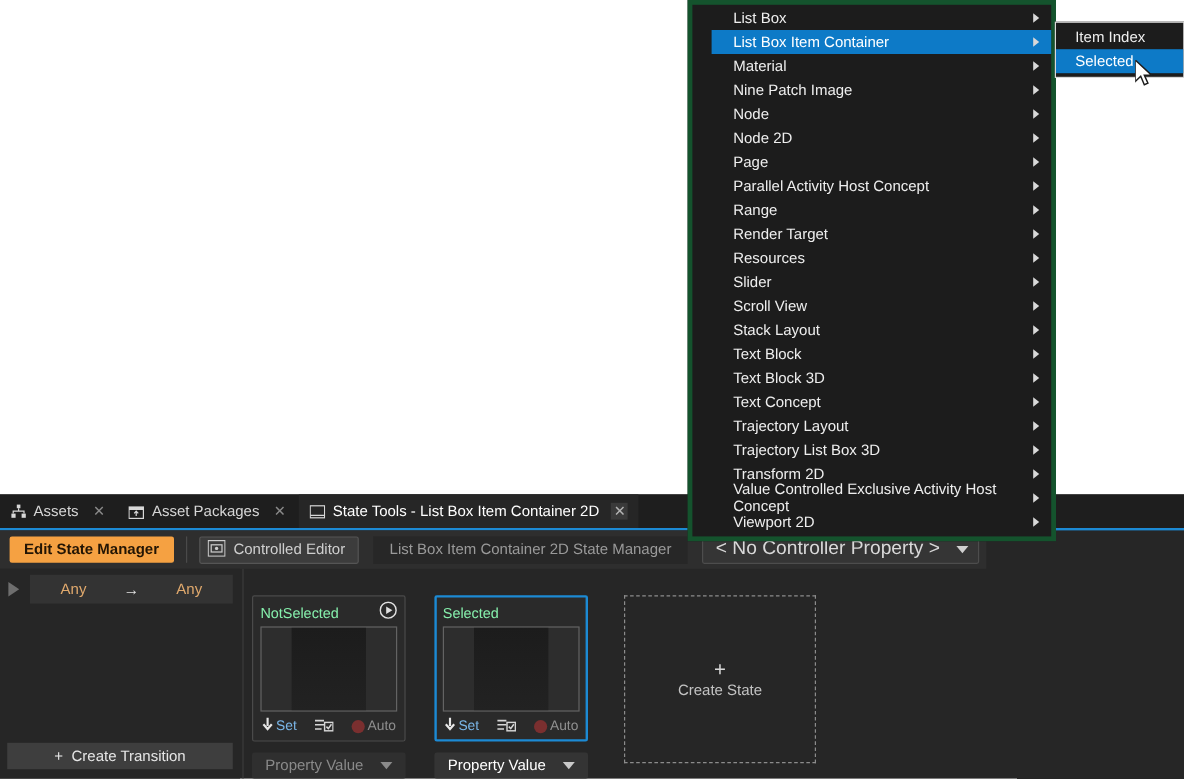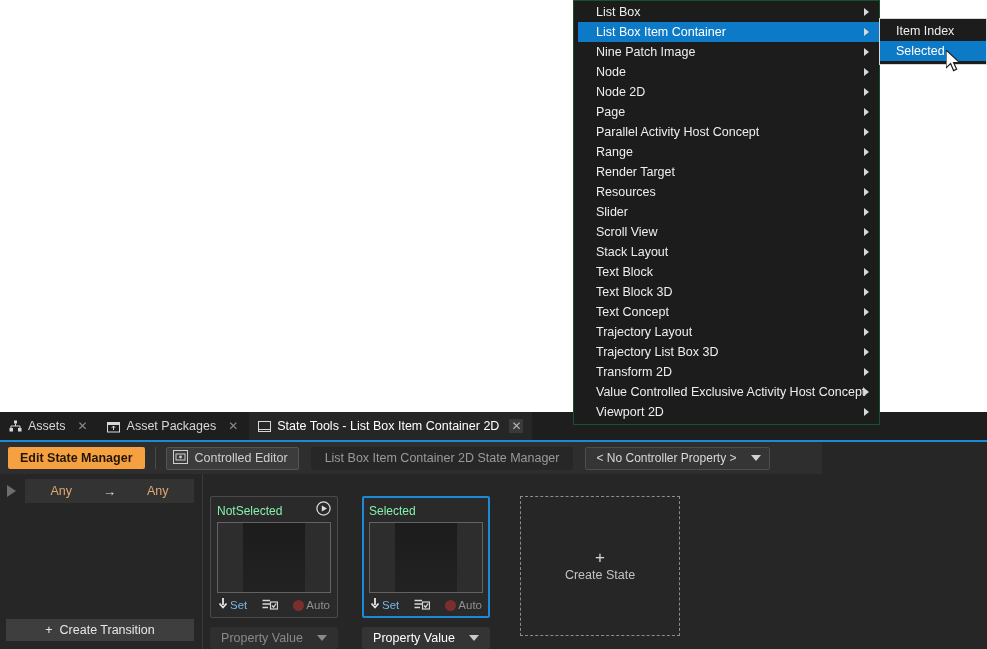--- a/index.html
+++ b/index.html
@@ -68,21 +68,21 @@
   .field-readonly {
     background: #272727; color: #9a9a9a;
     font-size: 12.5px; height: 23px; line-height: 22px;
     padding: 0 14px; margin-left: 12px;
     text-align: center; white-space: nowrap;
   }
   .dropdown {
     display: flex; align-items: center; justify-content: space-between;
     gap: 14px;
     background: #353535; border: 1px solid #4d4d4d;
-    color: #d8d8d8; font-size: 12px;
+    color: #d8d8d8; font-size: 16px;
     height: 23px; padding: 0 8px 0 10px; border-radius: 2px;
     margin-left: 12px; cursor: pointer; white-space: nowrap;
   }
   .caret {
     width: 0; height: 0; border-left: 5px solid transparent;
     border-right: 5px solid transparent; border-top: 6px solid #d0d0d0;
   }
 
   
   .transitions {
@@ -160,22 +160,22 @@
     width: 160px; height: 140px;
     border: 1px dashed #8c8c8c;
     display: flex; flex-direction: column; align-items: center; justify-content: center;
     gap: 3px; color: #c2c2c2; font-size: 12.5px; cursor: pointer;
   }
   .cs-plus { font-size: 17px; line-height: 14px; color: #d8d8d8; }
 
   
   .menu {
     position: absolute; left: 573px; top: 0; width: 307px;
-    background: #1c1c1c; border: 1px solid #14532d;
-    padding: 1px 0 2px 4px;
+    background: #1c1c1c; border: 4px solid #14532d;
+    padding: 1px 0 2px 16px;
   }
   .menu-item {
     height: 20px; display: flex; align-items: center;
     padding: 0 8px 0 18px;
     font-size: 12.5px; color: #eeeeee; cursor: default;
     position: relative;
   }
   .menu-item.highlight { background: #0d7ac7; color: #ffffff; }
   .menu-arrow {
     position: absolute; right: 10px;
@@ -356,20 +356,24 @@
   <div class="menu" id="menu">
       <div class="menu-item">
         <span>List Box</span>
         <span class="menu-arrow"></span>
       </div>
       <div class="menu-item highlight">
         <span>List Box Item Container</span>
         <span class="menu-arrow"></span>
       </div>
       <div class="menu-item">
+        <span>Material</span>
+        <span class="menu-arrow"></span>
+      </div>
+      <div class="menu-item">
         <span>Nine Patch Image</span>
         <span class="menu-arrow"></span>
       </div>
       <div class="menu-item">
         <span>Node</span>
         <span class="menu-arrow"></span>
       </div>
       <div class="menu-item">
         <span>Node 2D</span>
         <span class="menu-arrow"></span>

